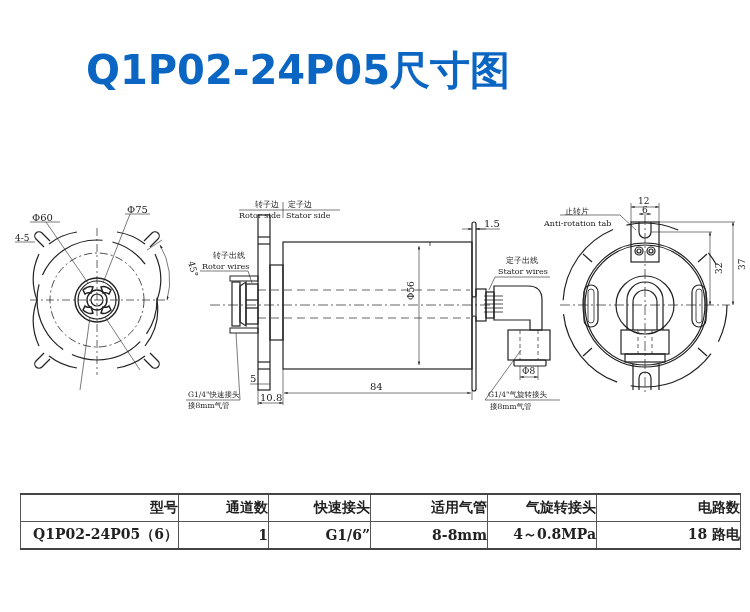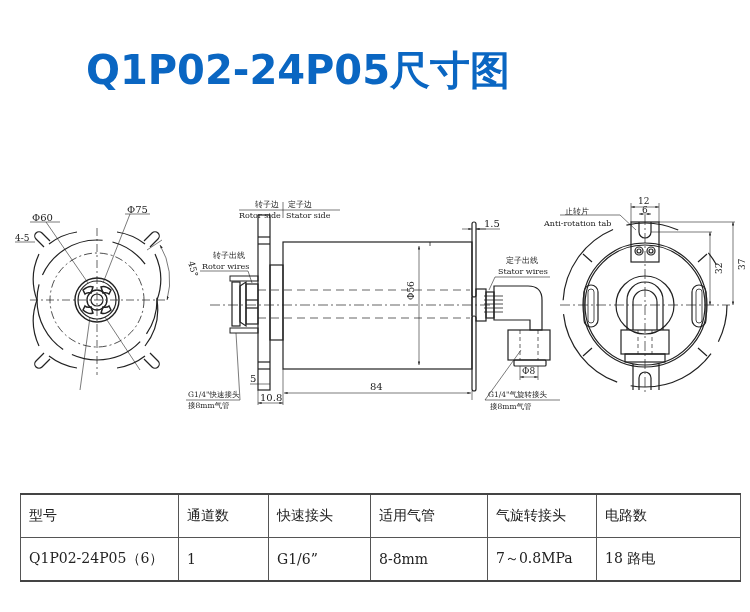--- a/index.html
+++ b/index.html
@@ -10,22 +10,22 @@
     color: #0a66c2; letter-spacing: 0px; line-height: 56px;
   }
   .drawing { position: absolute; left: 0; top: 0; width: 750px; height: 470px; }
   .drawing text { font-family: "DejaVu Serif", serif; fill: #222; }
   .spec-table {
     position: absolute; left: 20px; top: 493px; width: 720px;
     border-collapse: collapse; table-layout: fixed;
     font-family: "DejaVu Serif", serif; font-size: 14px; color: #222;
   }
   .spec-table th, .spec-table td {
-    border: 1px solid #555; height: 26px; padding: 8px; text-align: left;
-    font-weight: normal; white-space: nowrap;
+    border: 1px solid #555; height: 26px; padding: 0; text-align: right;
+    font-weight: bold; white-space: nowrap;
   }
   .spec-table tr:first-child th { border-top: 2px solid #444; }
   .spec-table tr:last-child td { border-bottom: 2px solid #444; }
 </style>
 </head>
 <body>
 
 <div class="title">Q1P02-24P05尺寸图</div>
 
 <svg class="drawing" viewBox="0 0 750 470" xmlns="http://www.w3.org/2000/svg">
@@ -240,17 +240,17 @@
     <th>快速接头</th>
     <th>适用气管</th>
     <th>气旋转接头</th>
     <th>电路数</th>
   </tr>
   <tr>
     <td>Q1P02-24P05（6）</td>
     <td>1</td>
     <td>G1/6”</td>
     <td>8-8mm</td>
-    <td>7～0.8MPa</td>
+    <td>4～0.8MPa</td>
     <td>18 路电</td>
   </tr>
 </tbody>
   </table>
 
 </body></html>

